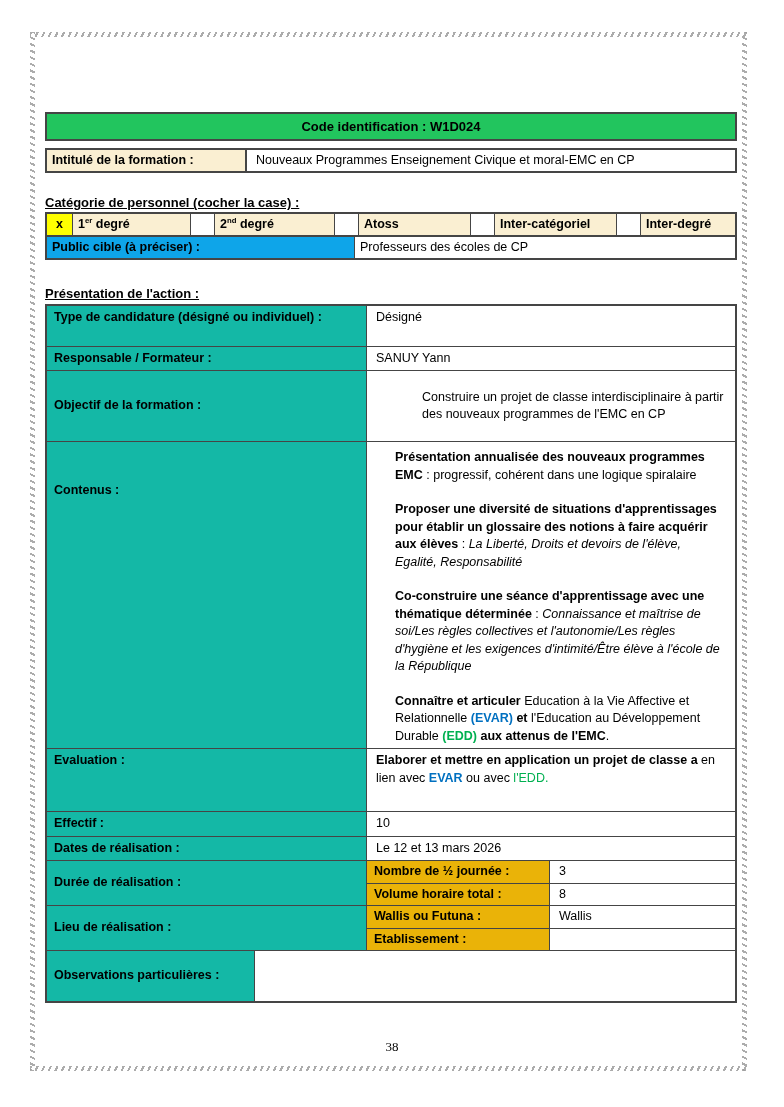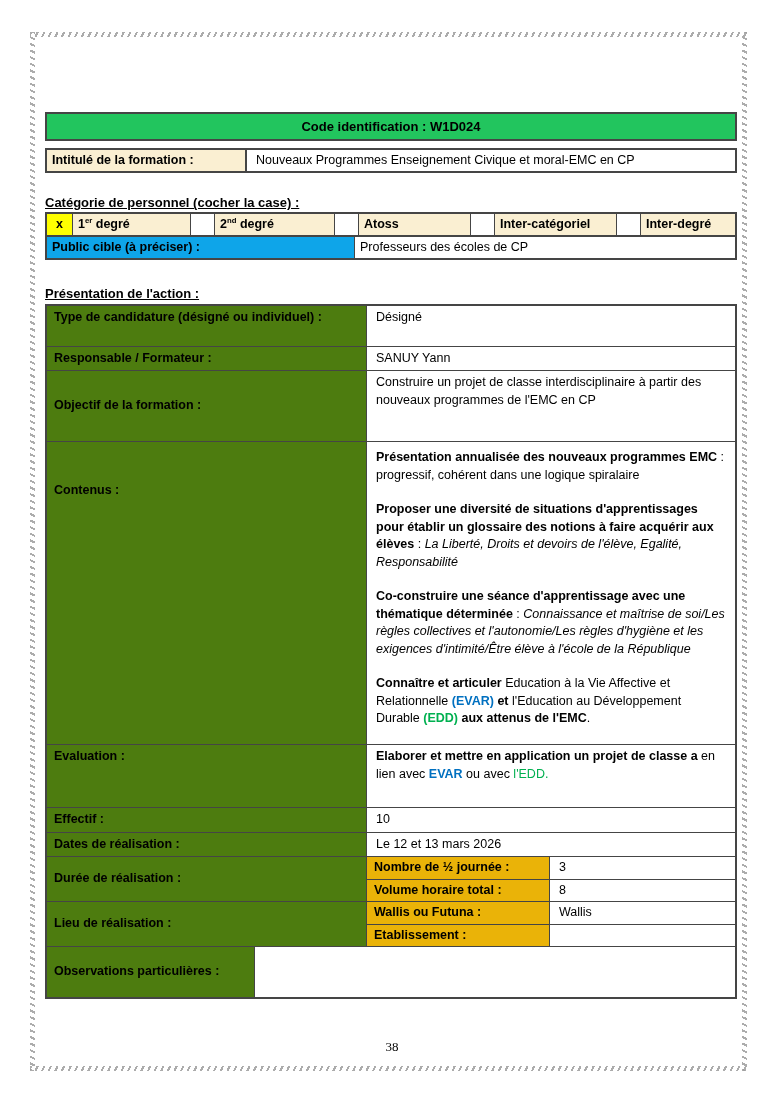--- a/index.html
+++ b/index.html
@@ -44,29 +44,29 @@
   .opt-3{width:112px;}
   .opt-4{width:122px;}
   .opt-5{flex:1;}
   .pc-lbl{width:307px;background:#0ea5e9;font-weight:bold;}
   .pc-val{flex:1;}
   sup{font-size:.62em;vertical-align:super;line-height:0;}
 
   .main-table{border:2px solid #454545;margin-top:2px;font-size:12.5px;line-height:1.4;}
   .mrow{display:flex;}
   .mrow + .mrow{border-top:1.5px solid #454545;}
-  .mlabel{width:320px;background:#4d7c0f;font-weight:bold;padding:3px 7px;box-sizing:border-box;border-right:1.5px solid #454545;}
+  .mlabel{width:320px;background:#14b8a6;font-weight:bold;padding:3px 7px;box-sizing:border-box;border-right:1.5px solid #454545;}
   .mvalue{flex:1;padding:3px 9px;box-sizing:border-box;background:#fff;}
   .row-type .mlabel,.row-type .mvalue{min-height:40px;}
   .row-objectif{min-height:70px;}
   .row-objectif .mlabel{display:flex;align-items:center;}
-  .row-objectif .mvalue{display:flex;flex-direction:column;justify-content:flex-start;}
+  .row-objectif .mvalue{display:flex;flex-direction:column;justify-content:center;margin-left:46px;}
   .row-contenus{min-height:302px;}
   .row-contenus .mlabel{padding-top:40px;}
-  .row-contenus .mvalue{padding-top:7px;}
+  .row-contenus .mvalue{padding-top:7px;margin-left:19px;}
   .row-evaluation{min-height:62px;}
   .row-duree .mlabel,.row-lieu .mlabel{display:flex;align-items:center;}
   .subcol{flex:1;display:flex;flex-direction:column;padding:0;}
   .subrow{display:flex;flex:1;min-height:21px;}
   .subrow + .subrow{border-top:1.5px solid #454545;}
   .sublabel{width:183px;background:#eab308;font-weight:bold;border-right:1.5px solid #454545;padding:2px 7px;box-sizing:border-box;}
   .subvalue{flex:1;padding:2px 9px;box-sizing:border-box;background:#fff;}
   .row-obs{min-height:50px;text-align:right;}
   .row-obs .mlabel{width:208px;display:flex;align-items:center;}
 

